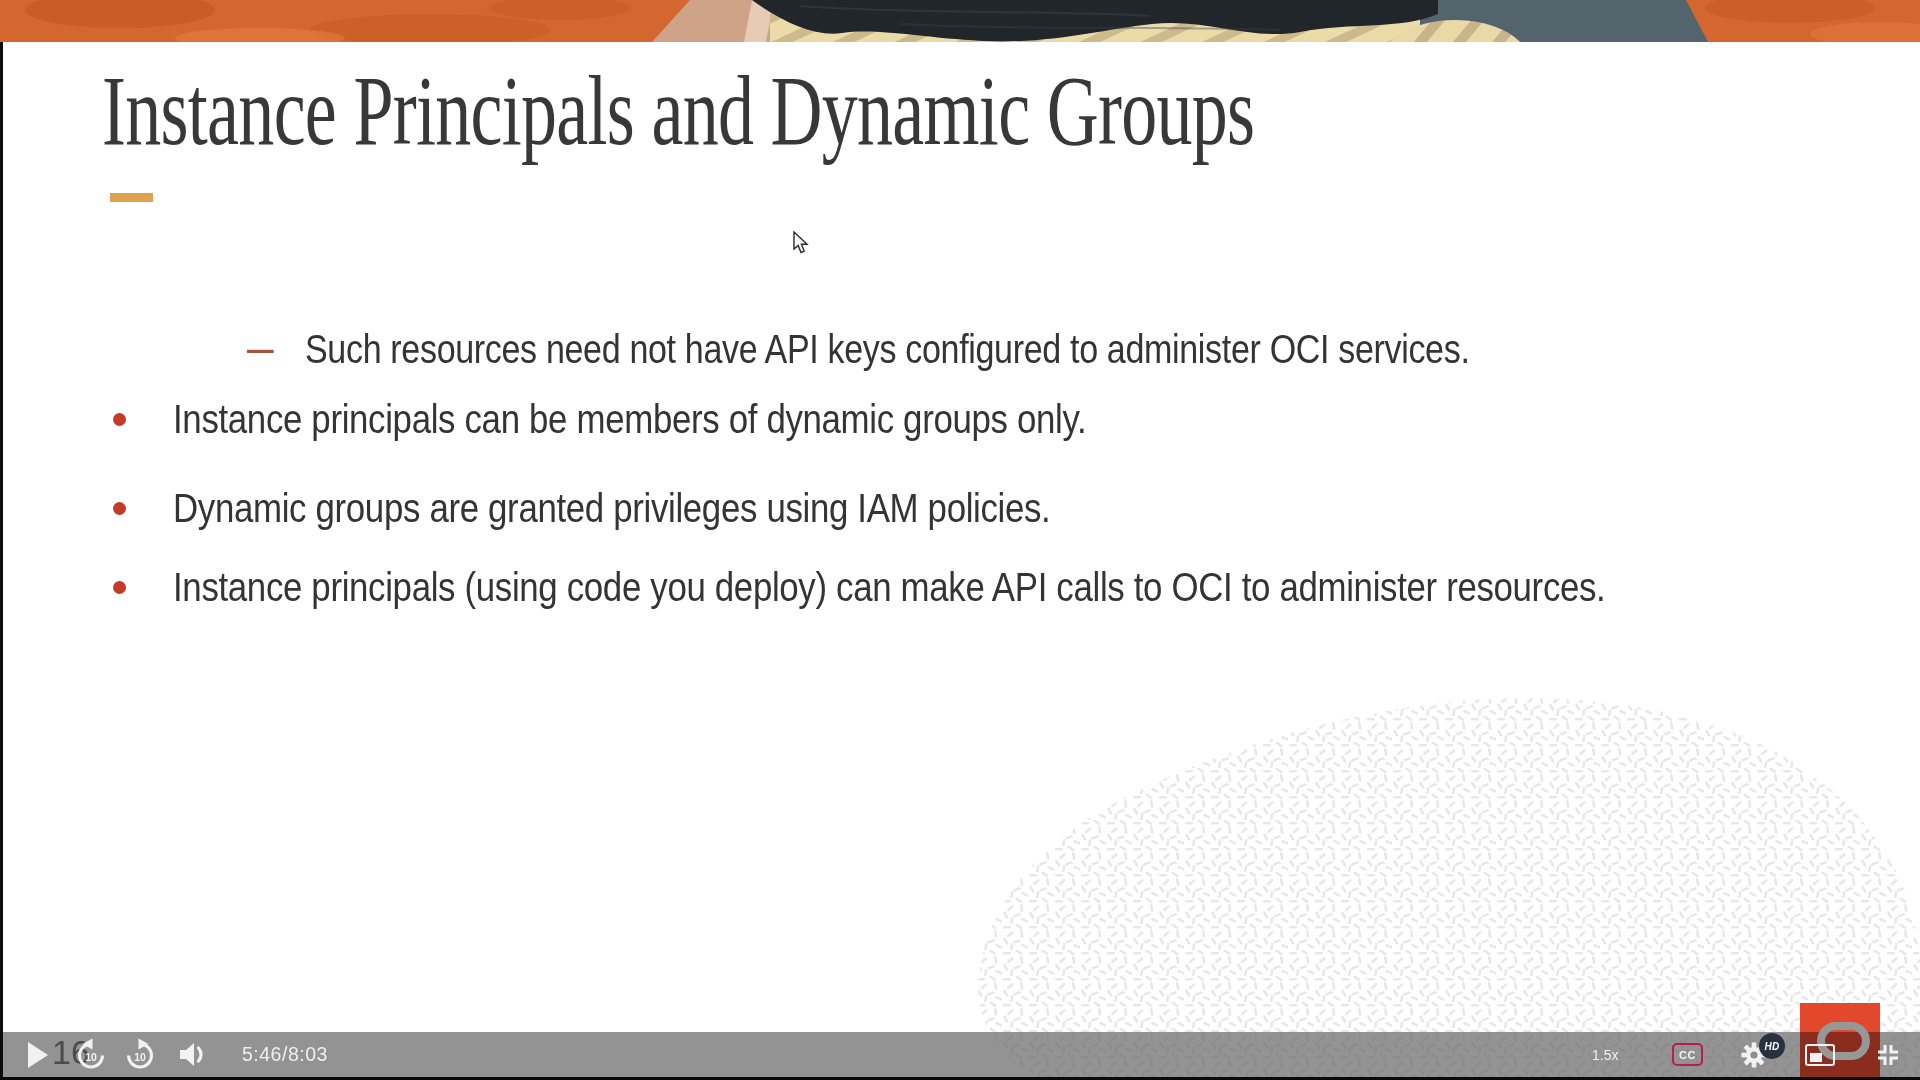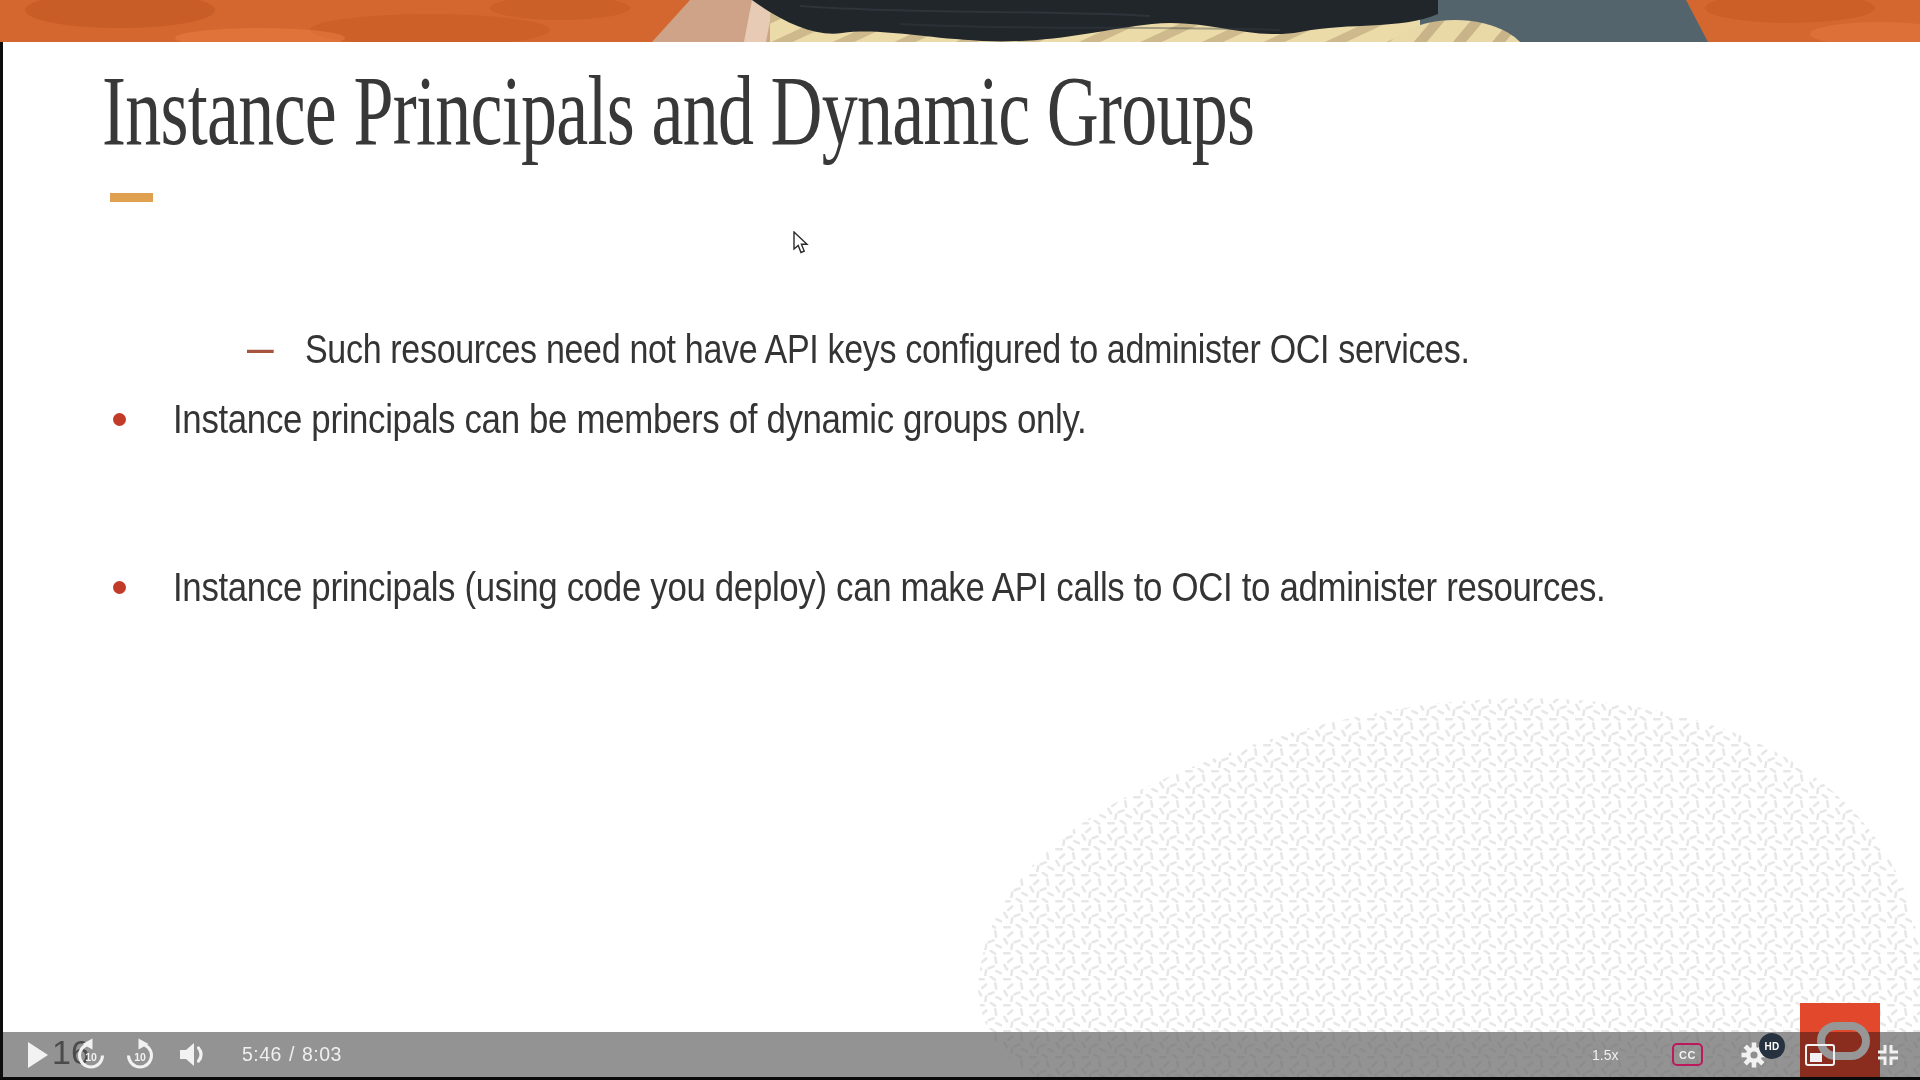--- a/index.html
+++ b/index.html
@@ -33,28 +33,28 @@
   .cursor{position:absolute;left:793px;top:231px;z-index:20;}
 
   
   .control-bar{position:absolute;left:0;top:1032px;width:1920px;height:45px;
     background:rgba(101,101,101,0.70);z-index:4;}
   .page-number{position:absolute;left:52px;top:1031px;height:45px;line-height:42px;
     font-size:34px;color:#4b4b4b;z-index:6;}
   .ctl{position:absolute;top:1032px;height:45px;display:flex;align-items:center;z-index:6;}
   .play-tri{width:0;height:0;border-top:13px solid transparent;border-bottom:13px solid transparent;
     border-left:20px solid #F2F2F2;}
-  .time-display{gap:7px;font-size:19.5px;color:#EFEFEF;letter-spacing:0.5px;}
+  .time-display{font-size:19.5px;color:#EFEFEF;letter-spacing:0.5px;}
   .speed{font-size:14px;color:#F0F0F0;}
   .cc-box{width:31px;height:23px;border:2px solid #be185d;border-radius:5px;box-sizing:border-box;
     display:flex;align-items:center;justify-content:center;font-size:11px;font-weight:bold;
     color:#F2F2F2;letter-spacing:0.5px;}
   .hd-badge{position:absolute;left:1759px;top:1033px;width:26px;height:26px;border-radius:50%;
     background:#26323F;color:#fff;font-size:10px;font-weight:bold;display:flex;align-items:center;
-    justify-content:center;z-index:7;letter-spacing:0.3px;}
+    justify-content:center;z-index:7;letter-spacing:0.3px;font-style:italic;}
   .pip-box{position:relative;width:30px;height:22px;border:2.5px solid #F2F2F2;border-radius:3px;
     box-sizing:border-box;}
   .pip-inner{position:absolute;left:3px;bottom:2px;width:12px;height:9px;background:#F2F2F2;}
 
   
   .brand-sq-top{position:absolute;left:1800px;top:1003px;width:80px;height:29px;background:#E2492C;z-index:5;}
   .brand-sq-bottom{position:absolute;left:1800px;top:1032px;width:80px;height:45px;background:#8B2D1E;z-index:5;}
   .brand-ring{position:absolute;left:1817px;top:1022px;width:53px;height:38px;box-sizing:border-box;
     border:8px solid #979797;border-radius:19px;z-index:6;}
 </style>
@@ -96,20 +96,24 @@
   <div class="accent-bar"></div>
 
   <div class="bullet-row" style="top:327px">
     <span class="bullet-dash">–</span>
     <span class="bullet-text sub">Such resources need not have API keys configured to administer OCI services.</span>
   </div>
   <div class="bullet-row" style="top:397px">
     <span class="bullet-dot"></span>
     <span class="bullet-text">Instance principals can be members of dynamic groups only.</span>
   </div>
+  <div class="bullet-row" style="top:486px">
+    <span class="bullet-dot"></span>
+    <span class="bullet-text">Dynamic groups are granted privileges using IAM policies.</span>
+  </div>
   <div class="bullet-row" style="top:565px">
     <span class="bullet-dot"></span>
     <span class="bullet-text">Instance principals (using code you deploy) can make API calls to OCI to administer resources.</span>
   </div>
 
   <svg class="fingerprint" width="970" height="390" viewBox="0 0 970 390" xmlns="http://www.w3.org/2000/svg">
     <defs>
       <pattern id="fp" width="26" height="26" patternUnits="userSpaceOnUse">
         <g fill="#E7E7E7">
           <rect x="1" y="2" width="8" height="2.6" rx="1.3"></rect>

